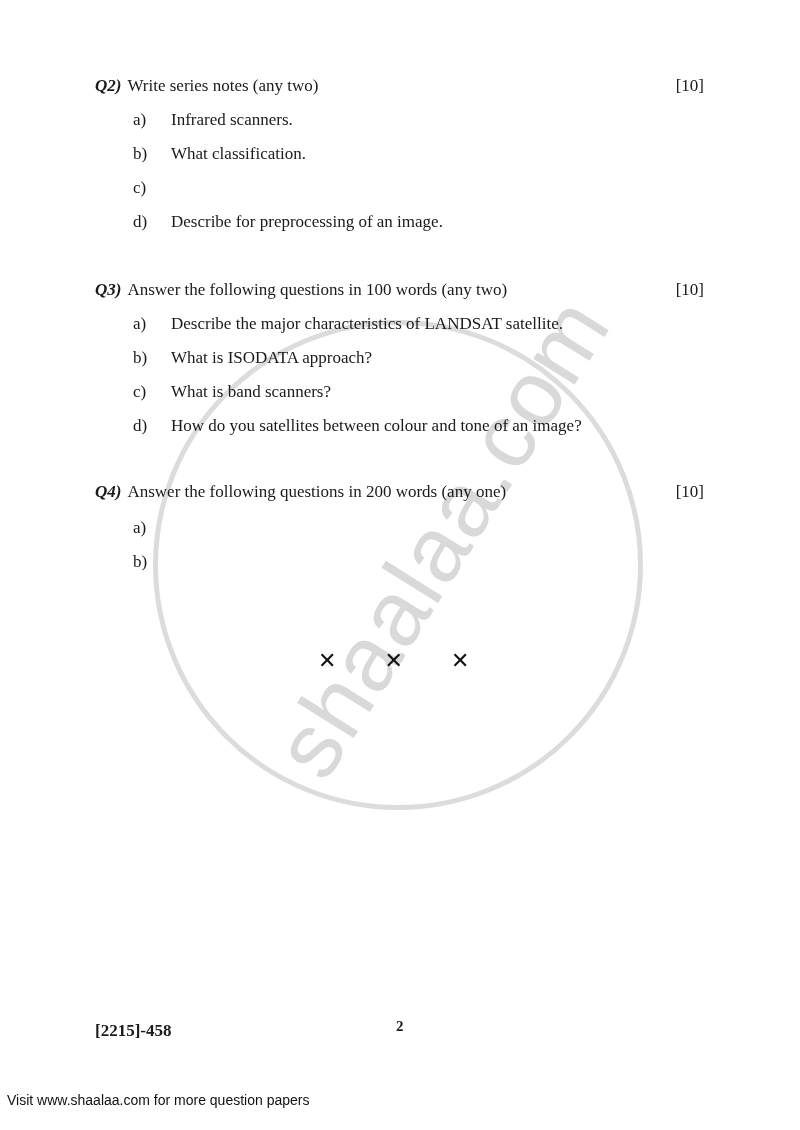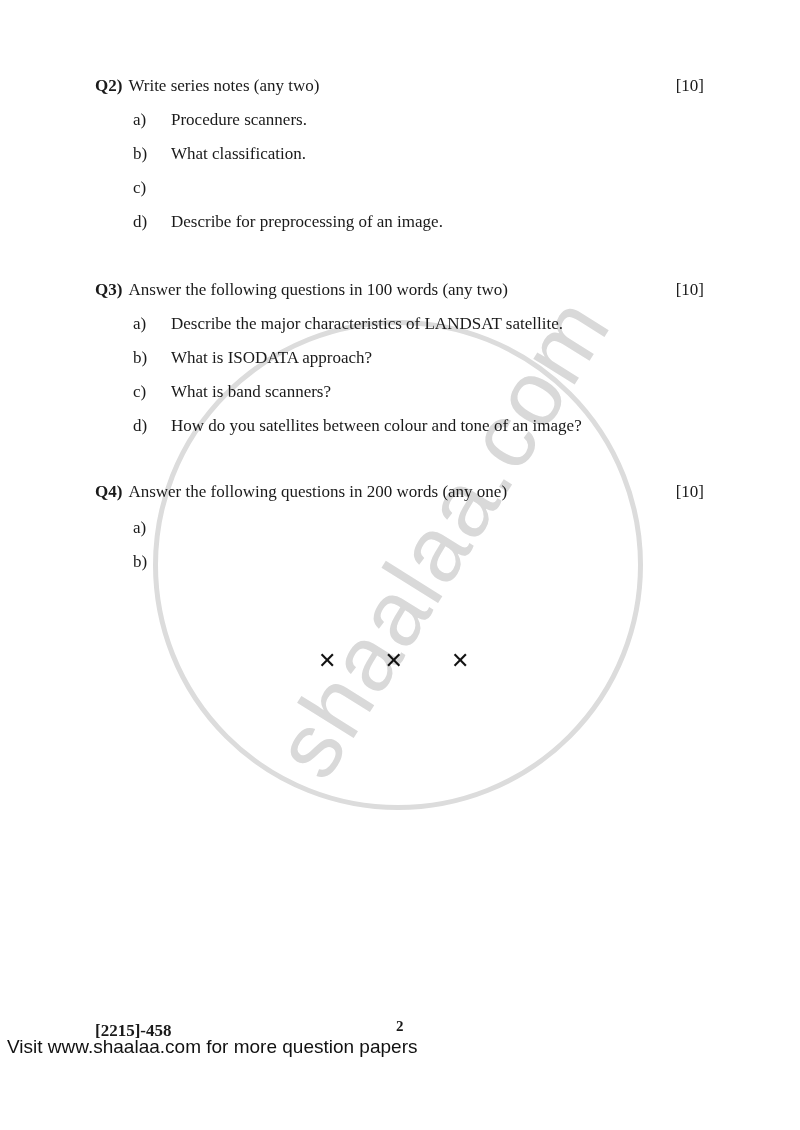--- a/index.html
+++ b/index.html
@@ -20,21 +20,21 @@
       font-family: "Liberation Sans", "DejaVu Sans", sans-serif;
       font-size: 92px; color: #d9d9d9; letter-spacing: 2px;
       white-space: nowrap; pointer-events: none;
       width: 460px; text-align: center;
     }
     .q-head {
       position: absolute; left: 95px; right: 96px;
       font-size: 17px; line-height: 20px;
       display: flex; justify-content: space-between;
     }
-    .q-head .num { font-weight: bold; margin-right: 6px; }
+    .q-head .num { font-style: italic; font-weight: bold; margin-right: 6px; }
     .q-head .marks { font-weight: normal; }
     .item {
       position: absolute; left: 133px;
       font-size: 17px; line-height: 20px; display: flex;
     }
     .item .lbl { width: 38px; }
     .crosses {
       position: absolute; top: 648px; left: 318px;
       display: flex; gap: 48px;
       font-family: "DejaVu Sans", sans-serif; font-weight: bold;
@@ -42,38 +42,38 @@
     }
     .footer-code {
       position: absolute; left: 95px; top: 1021px;
       font-size: 17px; font-weight: bold;
     }
     .page-num {
       position: absolute; left: 396px; top: 1018px;
       font-size: 15px; font-weight: bold;
     }
     .visit {
-      position: absolute; left: 7px; top: 1036px;
+      position: absolute; left: 7px; top: 1092px;
       font-family: "Liberation Sans", "DejaVu Sans", sans-serif;
-      font-size: 19px; color: #111;
+      font-size: 14px; color: #111;
     }
   </style>
 </head>
 <body>
 
 <div class="watermark"></div>
 <div class="watermark-text">shaalaa.com</div>
 
 <div class="q-head" style="top:76px;">
   <span><span class="num">Q2)</span><span>Write series notes (any two)</span></span>
   <span class="marks">[10]</span>
 </div>
 <div class="item" style="top:110px;">
     <span class="lbl">a)</span>
-    <span>Procedure scanners.</span>
+    <span>Infrared scanners.</span>
   </div>
 <div class="item" style="top:144px;">
     <span class="lbl">b)</span>
     <span>What classification.</span>
   </div>
 <div class="item" style="top:178px;">
     <span class="lbl">c)</span>
   </div>
 <div class="item" style="top:212px;">
     <span class="lbl">d)</span>

